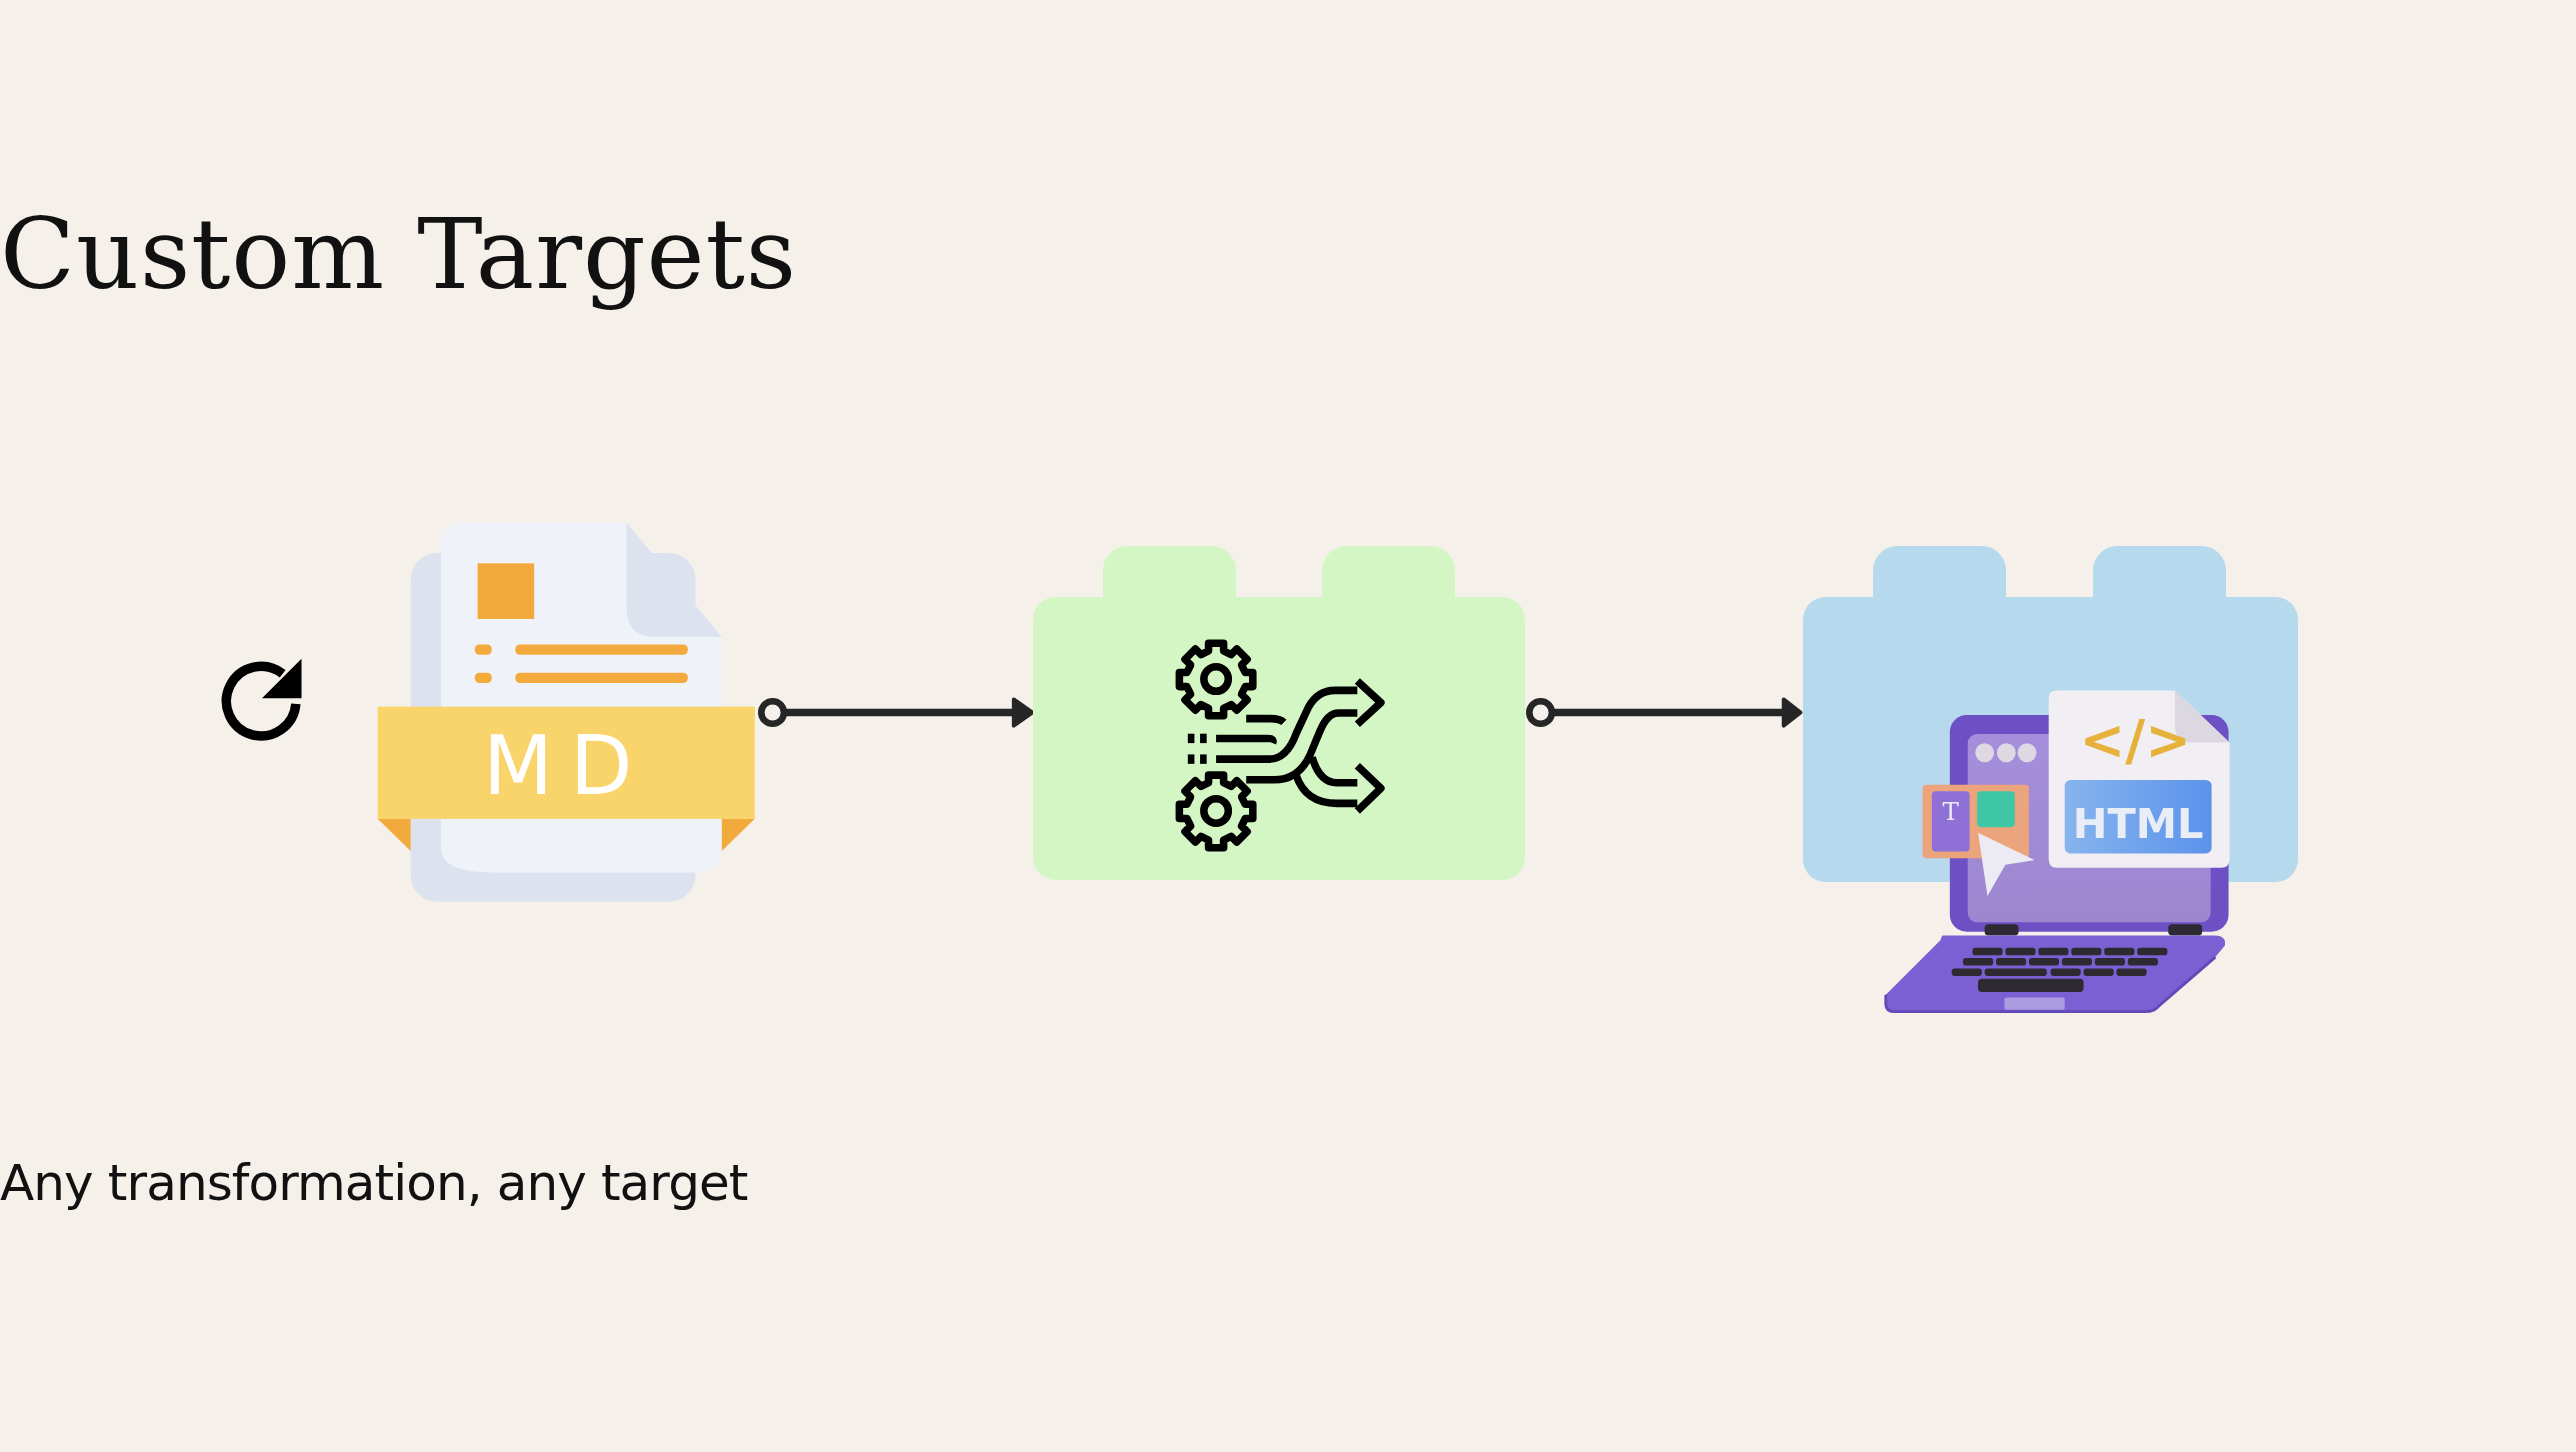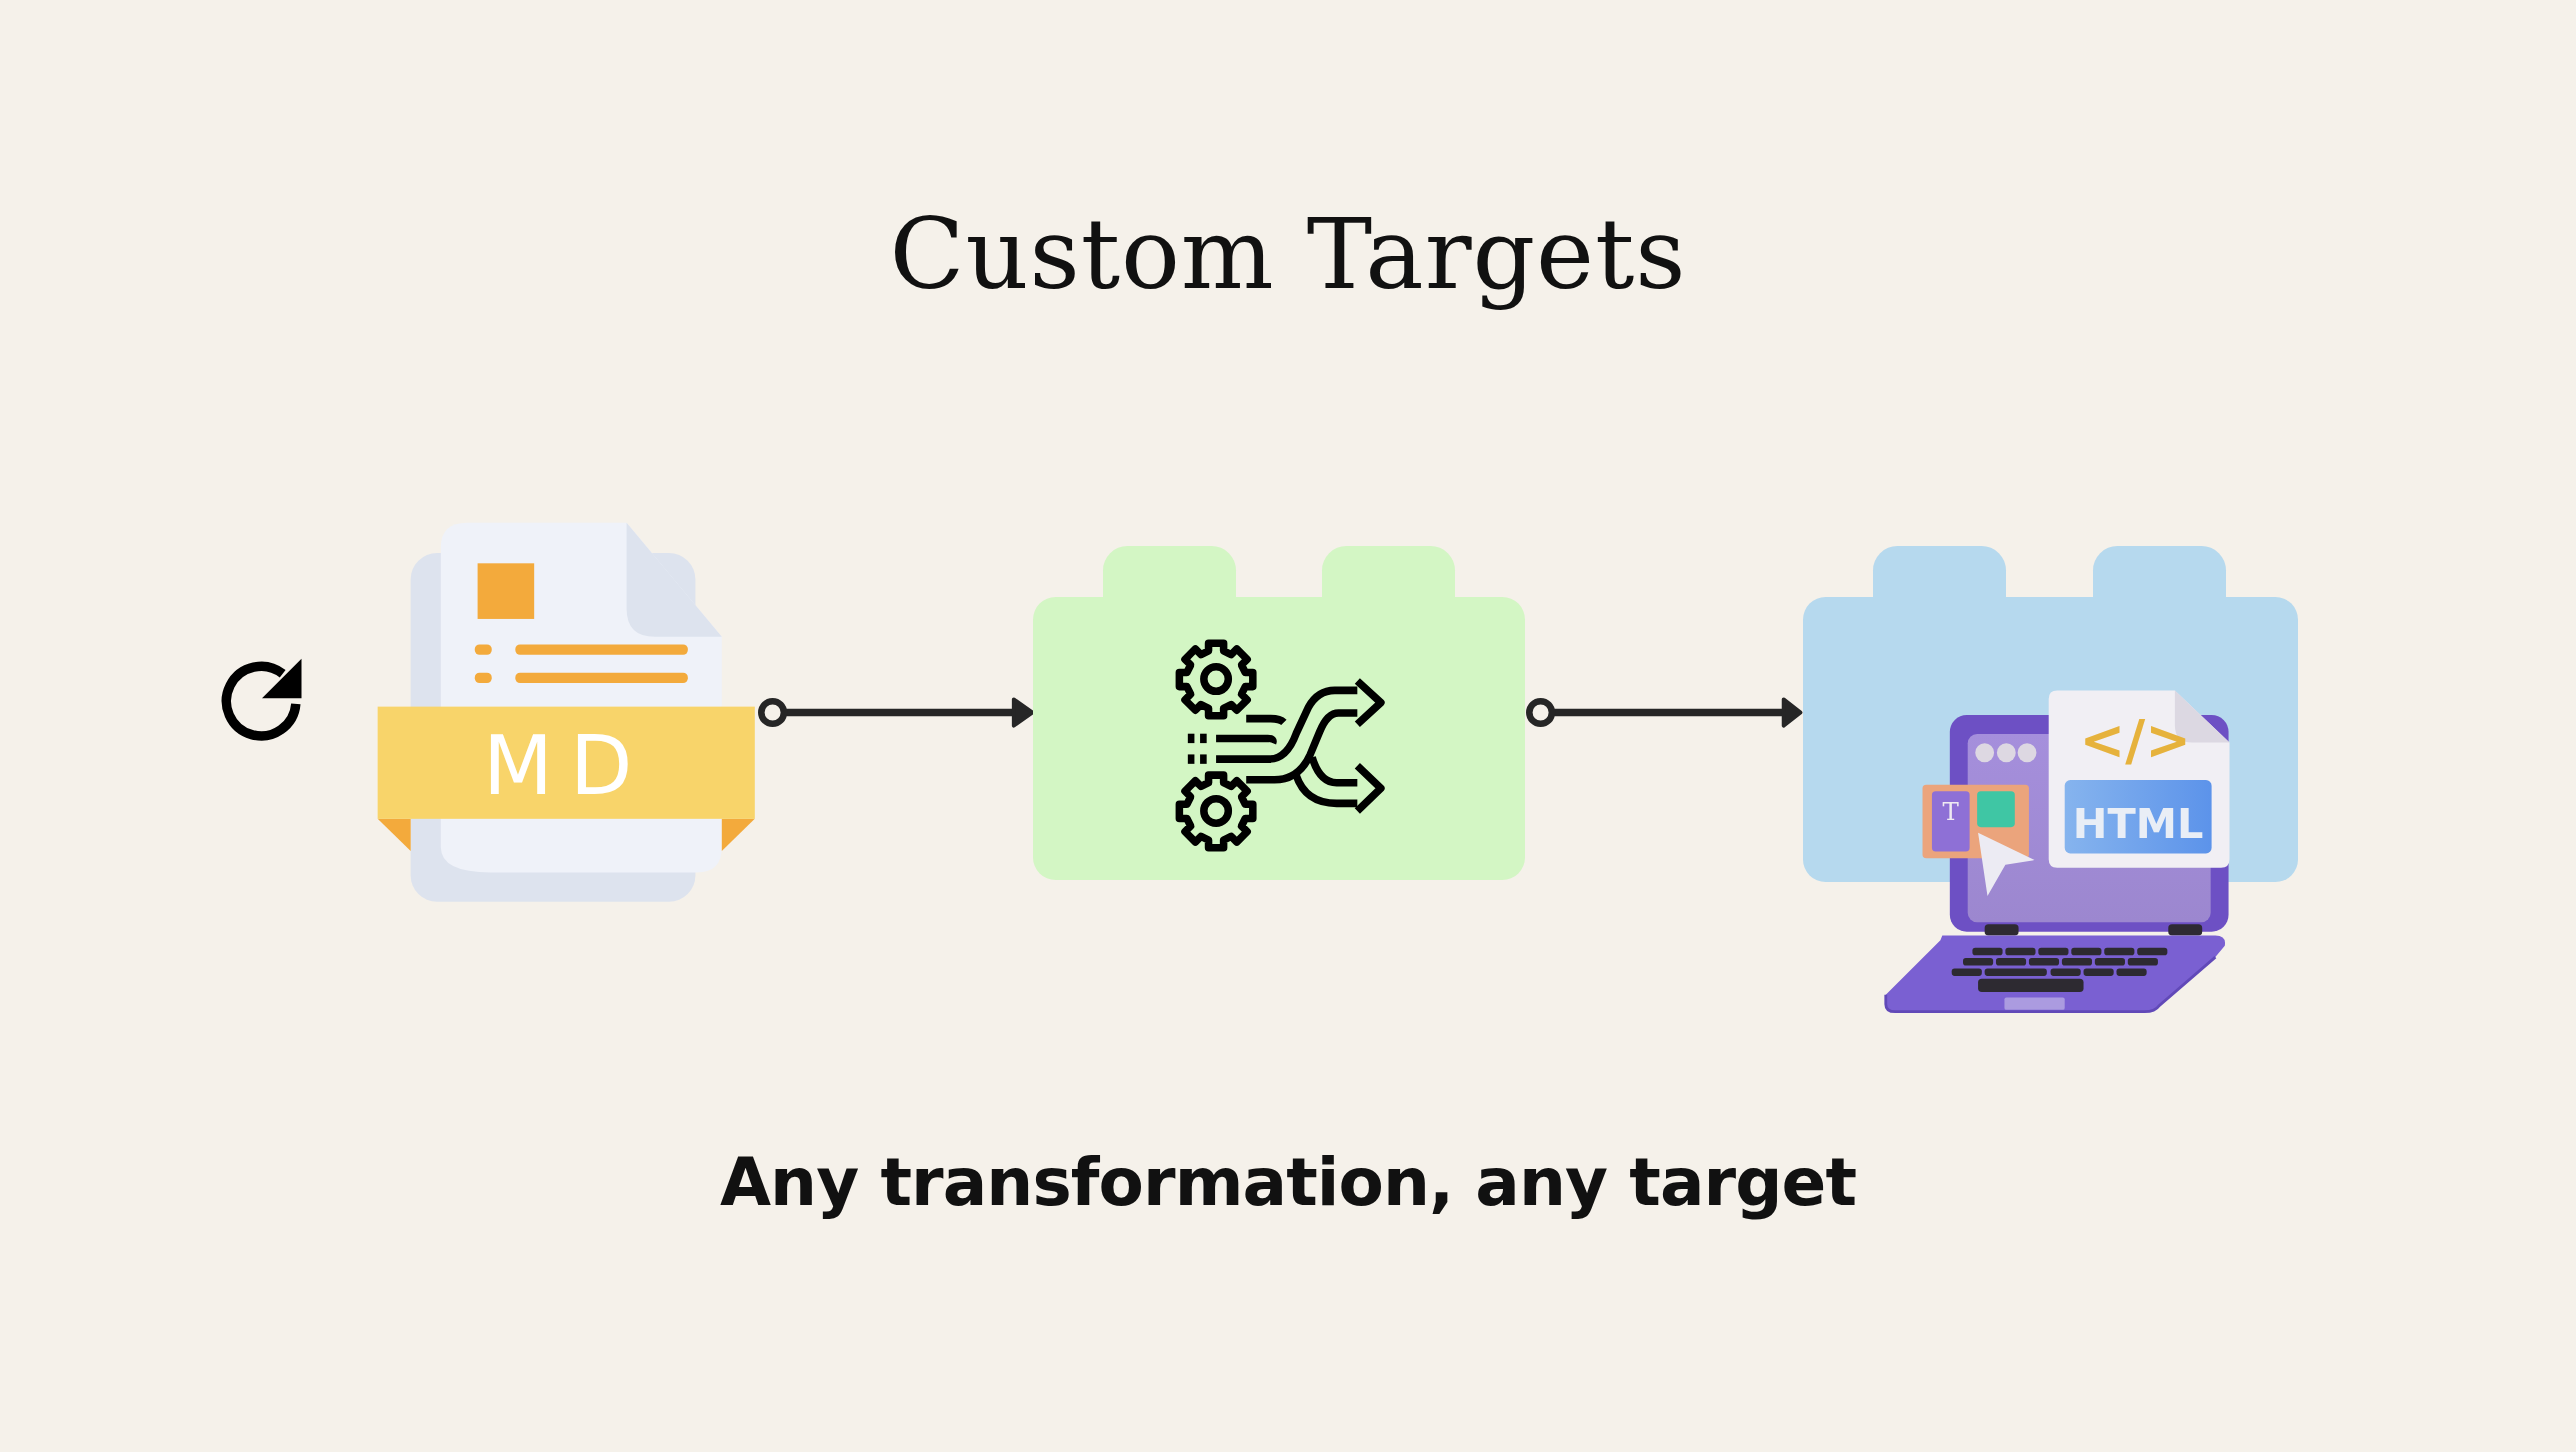--- a/index.html
+++ b/index.html
@@ -1,19 +1,19 @@
 <!DOCTYPE html>
 <html style="font-size:15px"><head>
 <meta charset="utf-8">
 <style>
   html,body{margin:0;padding:0;}
   body{width:2576px;height:1452px;background:#f5f1ea;position:relative;overflow:hidden;font-family:"Liberation Sans",sans-serif;}
   .abs{position:absolute;}
-  #title{left:0;width:2576px;top:193px;text-align:center;font-family:"DejaVu Serif",serif;font-size:98px;color:#111;letter-spacing:0.9px;line-height:123px;}
-  #subtitle{left:0;width:2576px;top:1131px;text-align:center;font-family:"DejaVu Sans",sans-serif;font-weight:700;font-size:66px;color:#111;line-height:104px;letter-spacing:-0.9px;}
+  #title{left:0;width:2576px;top:193px;font-family:"DejaVu Serif",serif;font-size:98px;color:#111;letter-spacing:0.9px;line-height:123px;}
+  #subtitle{left:0;width:2576px;top:1131px;text-align:left;font-family:"DejaVu Sans",sans-serif;font-weight:400;font-size:50px;color:#111;line-height:104px;letter-spacing:-0.9px;}
   .block{position:absolute;}
   .block .tab{position:absolute;top:0;height:75px;border-radius:24.5px 24.5px 0 0;}
   .block .body{position:absolute;left:0;right:0;top:51px;bottom:0;border-radius:22.6px;}
   .green .tab,.green .body{background:#d3f6c4;}
   .blue .tab,.blue .body{background:#b6d9ee;}
 </style>
 </head>
 <body>
 
 <div id="title" class="abs">Custom Targets</div>

